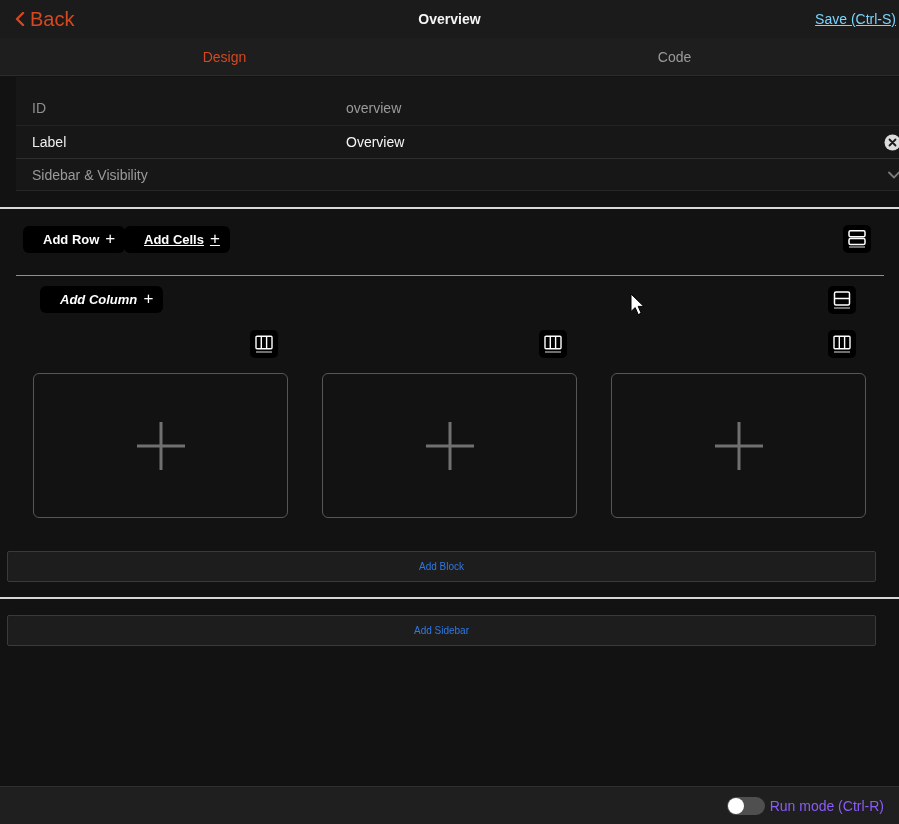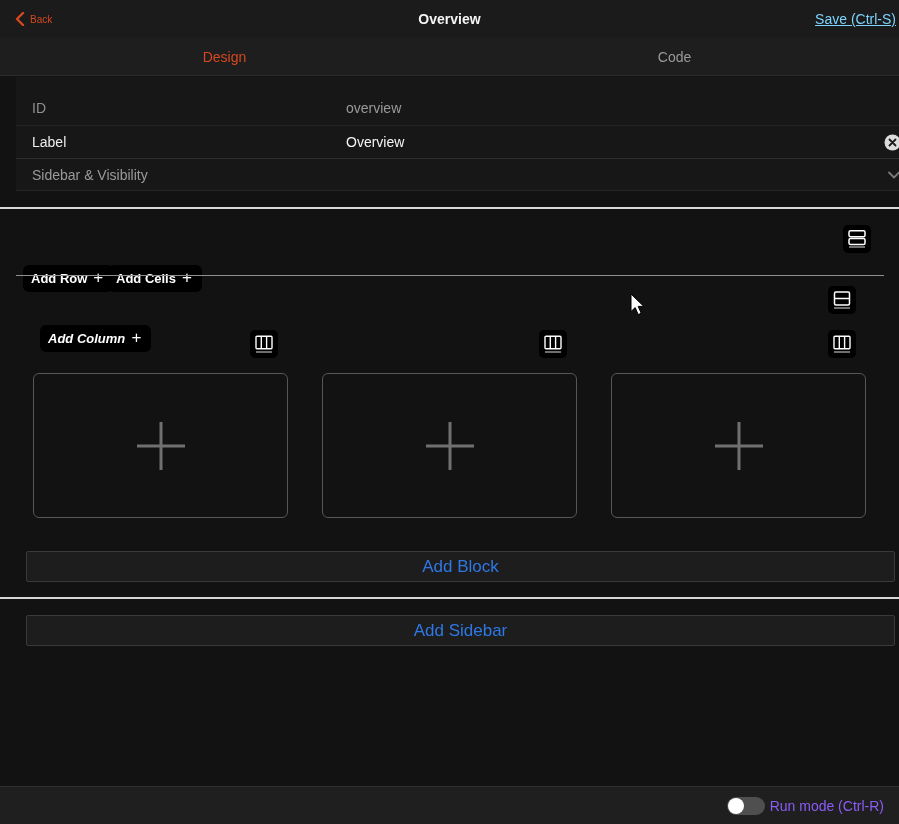--- a/index.html
+++ b/index.html
@@ -5,21 +5,21 @@
   * { margin:0; padding:0; box-sizing:border-box; }
   html,body { background:#000; }
   body { font-family:"Liberation Sans", sans-serif; }
   #screen {
     position:relative; width:899px; height:824px; margin:0 auto;
     background:#121212; overflow:hidden; color:#e8e8e8; font-size:14px;
   }
   
   .header { position:absolute; left:0; top:0; width:899px; height:38px; background:#1b1b1b; }
   .back-btn { position:absolute; left:15px; top:0; height:38px; display:flex; align-items:center; gap:5px;
-              color:#d6481e; cursor:pointer; font-size:10px; }
+              color:#d6481e; cursor:pointer; font-size:20px; }
   .page-title { position:absolute; left:0; top:0; width:899px; height:38px; line-height:38px;
                 text-align:center; font-weight:bold; color:#f5f5f5; }
   .save-btn { position:absolute; right:3px; top:0; height:38px; line-height:38px; color:#7dd3fc; cursor:pointer;text-decoration:underline; }
   
   .tabs-bar { position:absolute; left:0; top:38px; width:899px; height:38px; background:#1e1e1e;
               border-bottom:1px solid #2c2c2c; }
   .tab { position:absolute; top:0; width:449px; height:38px; line-height:38px; text-align:center; cursor:pointer; }
   .tab.design { left:0; color:#d6481e; }
   .tab.code { left:450px; color:#9a9a9a; }
   
@@ -33,42 +33,42 @@
   .row-label .f-value { color:#f5f5f5; }
   .row-sidebar { top:82px; height:32px; border-bottom:1px solid #262626; color:#9a9a9a;padding-left:48px; }
   .clear-btn { position:absolute; right:14px; top:8px; width:17px; height:17px; cursor:pointer; }
   .chevron-btn { position:absolute; right:14px; top:9px; width:14px; height:14px; cursor:pointer; }
   
   .sep-white-1 { position:absolute; left:0; top:207px; width:899px; height:2px; background:#d9d9d9; }
   .sep-gray   { position:absolute; left:16px; top:275px; width:868px; height:1px; background:#8f8f8f; }
   .sep-white-2 { position:absolute; left:0; top:597px; width:899px; height:2px; background:#d6d6d6; }
   
   .blk-btn { position:absolute; height:27px; background:#000; border-radius:6px; color:#fff;
-             font-weight:bold; font-size:13px; display:flex; align-items:center; padding:0 10px 0 8px;
-             cursor:pointer; white-space:nowrap;margin-top:39px; }
+             font-weight:bold; font-size:13px; display:flex; align-items:center; padding:0 10px 0 20px;
+             cursor:pointer; white-space:nowrap; }
   .btn-plus { font-weight:400; font-size:17px; margin-left:6px; line-height:1; position:relative; top:-1px; }
   .add-row-btn { left:23px; top:226px; }
-  .add-cells-btn { left:108px; top:226px; }
+  .add-cells-btn { left:124px; top:226px;text-decoration:underline; }
   .add-column-btn { left:40px; top:286px;font-style:italic; }
   
   .icon-btn { position:absolute; width:28px; height:28px; background:#000; border-radius:5px;
               display:flex; align-items:center; justify-content:center; cursor:pointer; }
   .rows-icon-btn { left:843px; top:225px; }
   .split-icon-btn { left:828px; top:286px; }
   .cols-icon-1 { left:250px; top:330px; }
   .cols-icon-2 { left:539px; top:330px; }
   .cols-icon-3 { left:828px; top:330px; }
   
   .cell { position:absolute; top:373px; width:255px; height:145px; border:1px solid #565656;
           border-radius:6px; display:flex; align-items:center; justify-content:center; cursor:pointer; }
   .cell-1 { left:33px; } .cell-2 { left:322px; } .cell-3 { left:611px; }
   
-  .bar-btn { position:absolute; left:26px; width:869px; height:31px; background:#1d1d1d;
+  .bar-btn { position:absolute; left:7px; width:869px; height:31px; background:#1d1d1d;
              border:1px solid #3a3a3a; border-radius:2px; text-align:center; line-height:29px;
-             color:#2e78e5; font-size:17px; cursor:pointer; }
+             color:#2e78e5; font-size:10px; cursor:pointer; }
   .add-block-btn { top:551px; }
   .add-masonry-btn { top:615px; }
   
   .footer { position:absolute; left:0; top:786px; width:899px; height:38px; background:#1f1f1f;
             border-top:1px solid #2f2f2f; }
   .toggle { position:absolute; right:134px; top:10px; width:38px; height:18px; background:#4f4f4f;
             border-radius:9px; cursor:pointer; }
   .toggle-knob { position:absolute; left:1px; top:1px; width:16px; height:16px; background:#fff;
                  border-radius:50%; }
   .run-label { position:absolute; right:15px; top:0; height:38px; line-height:38px; color:#8b5cf6; }

